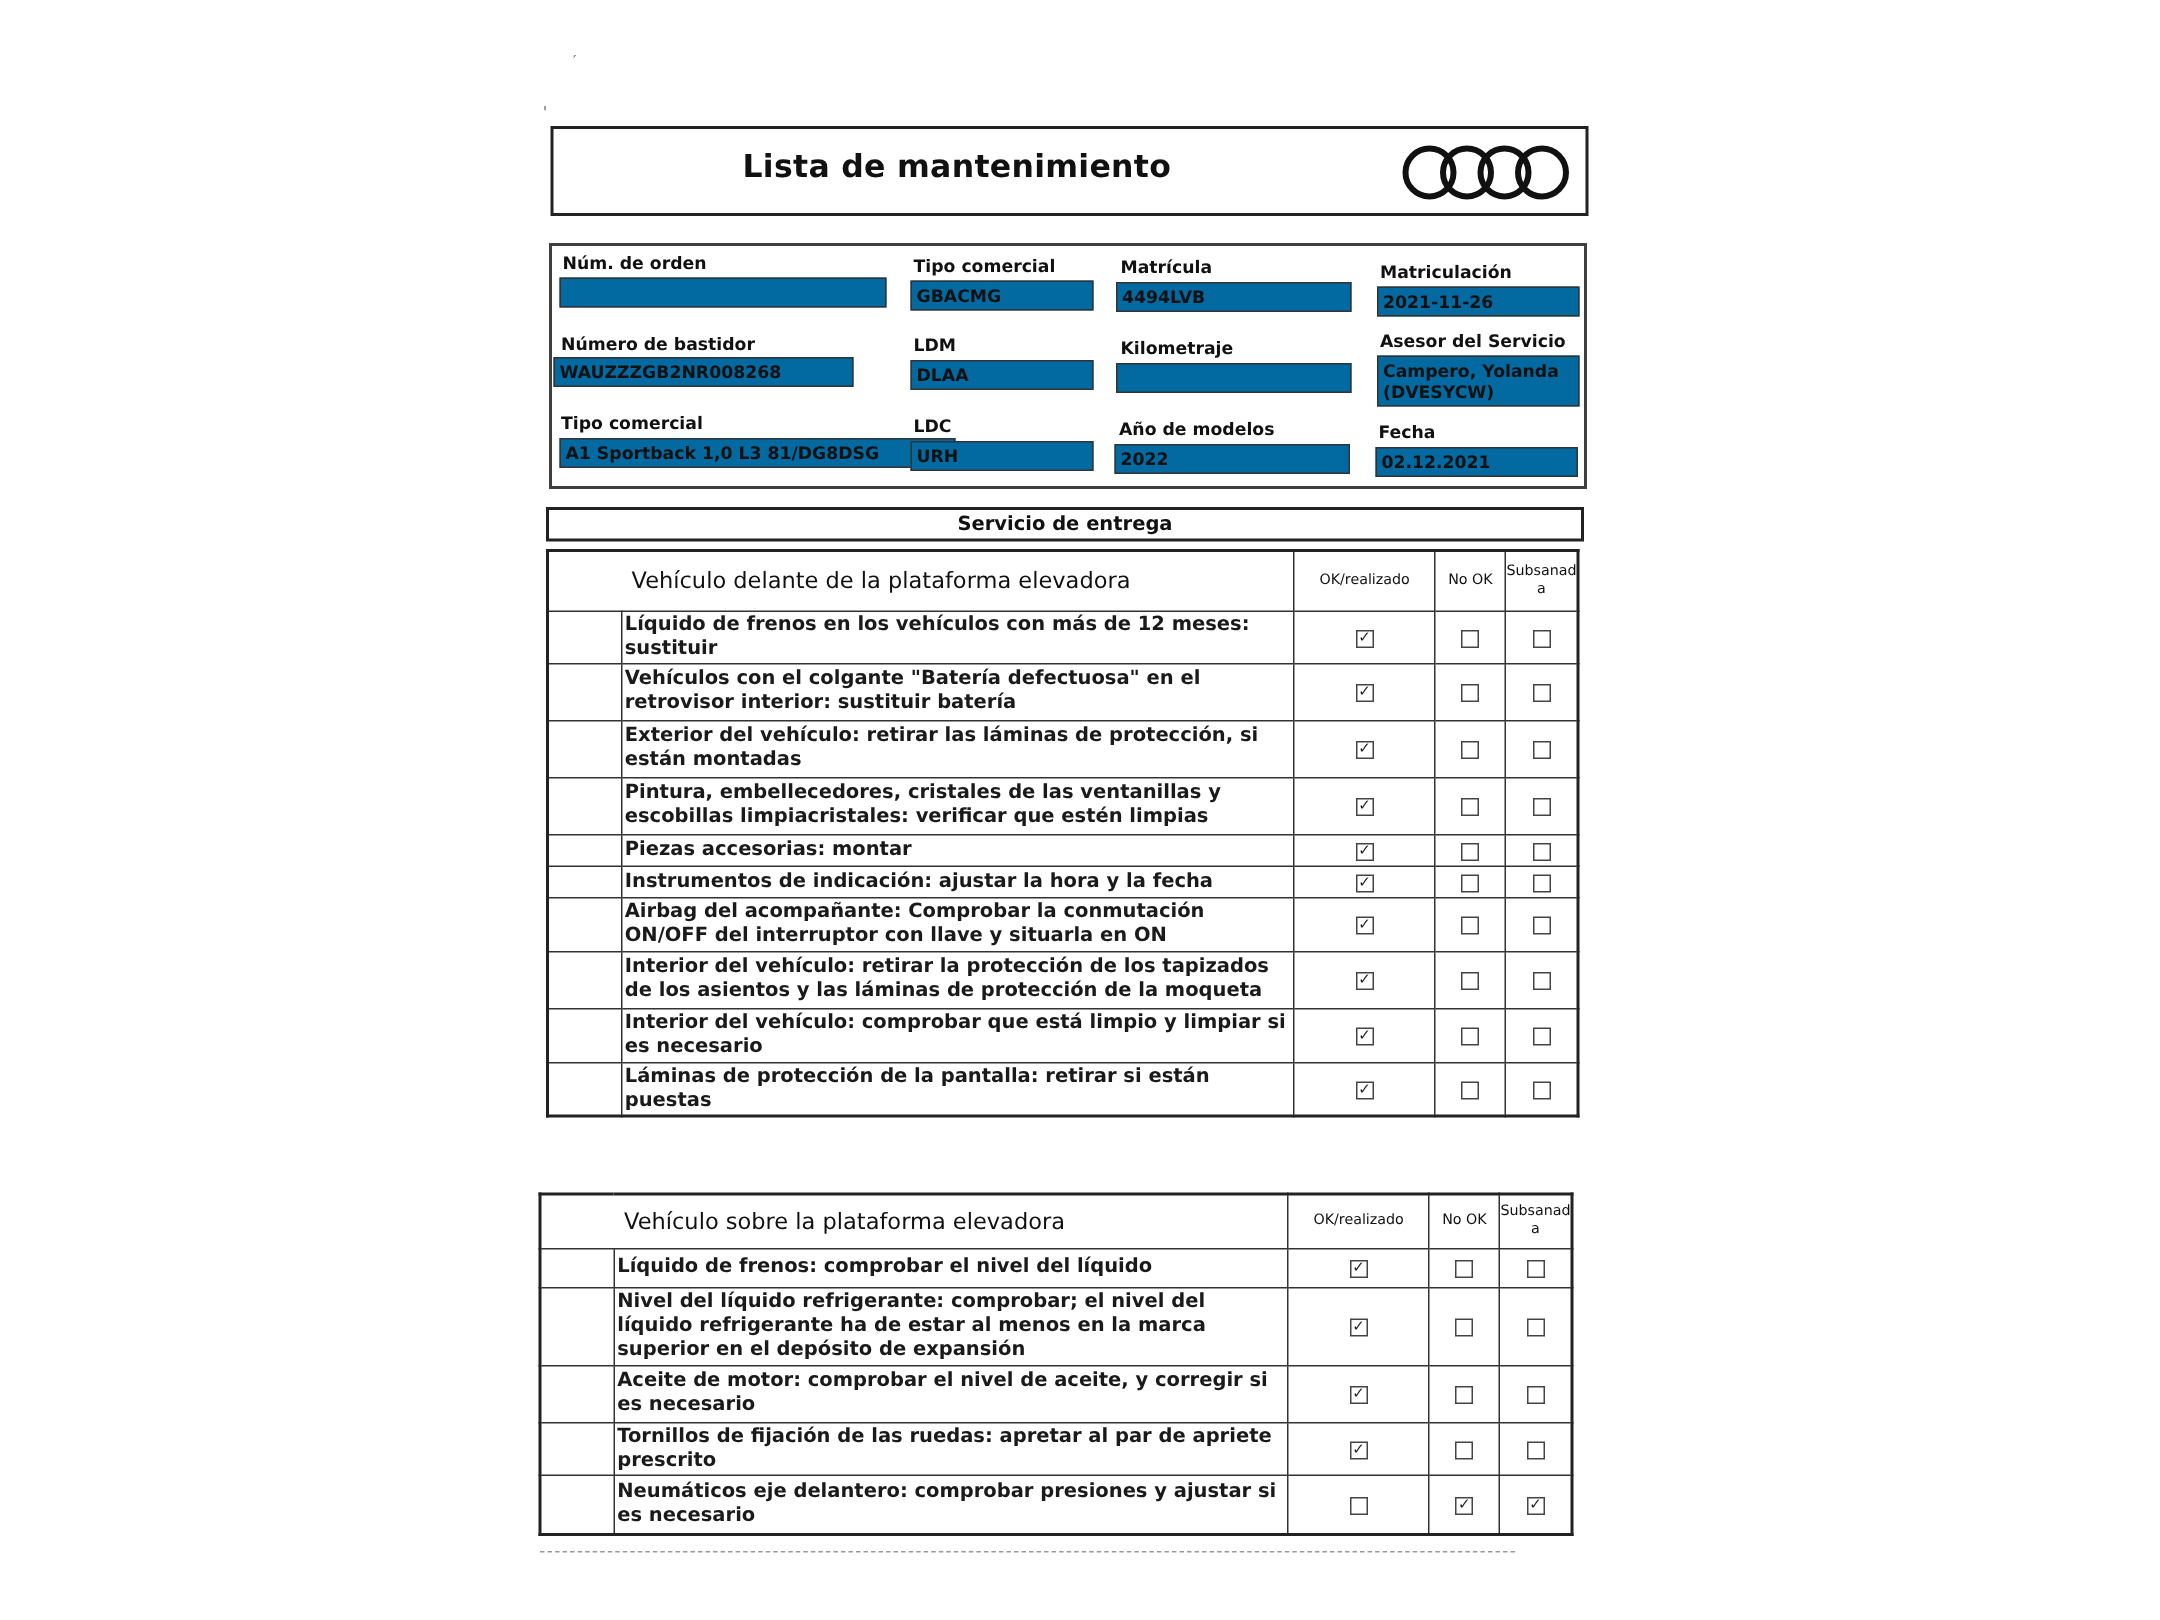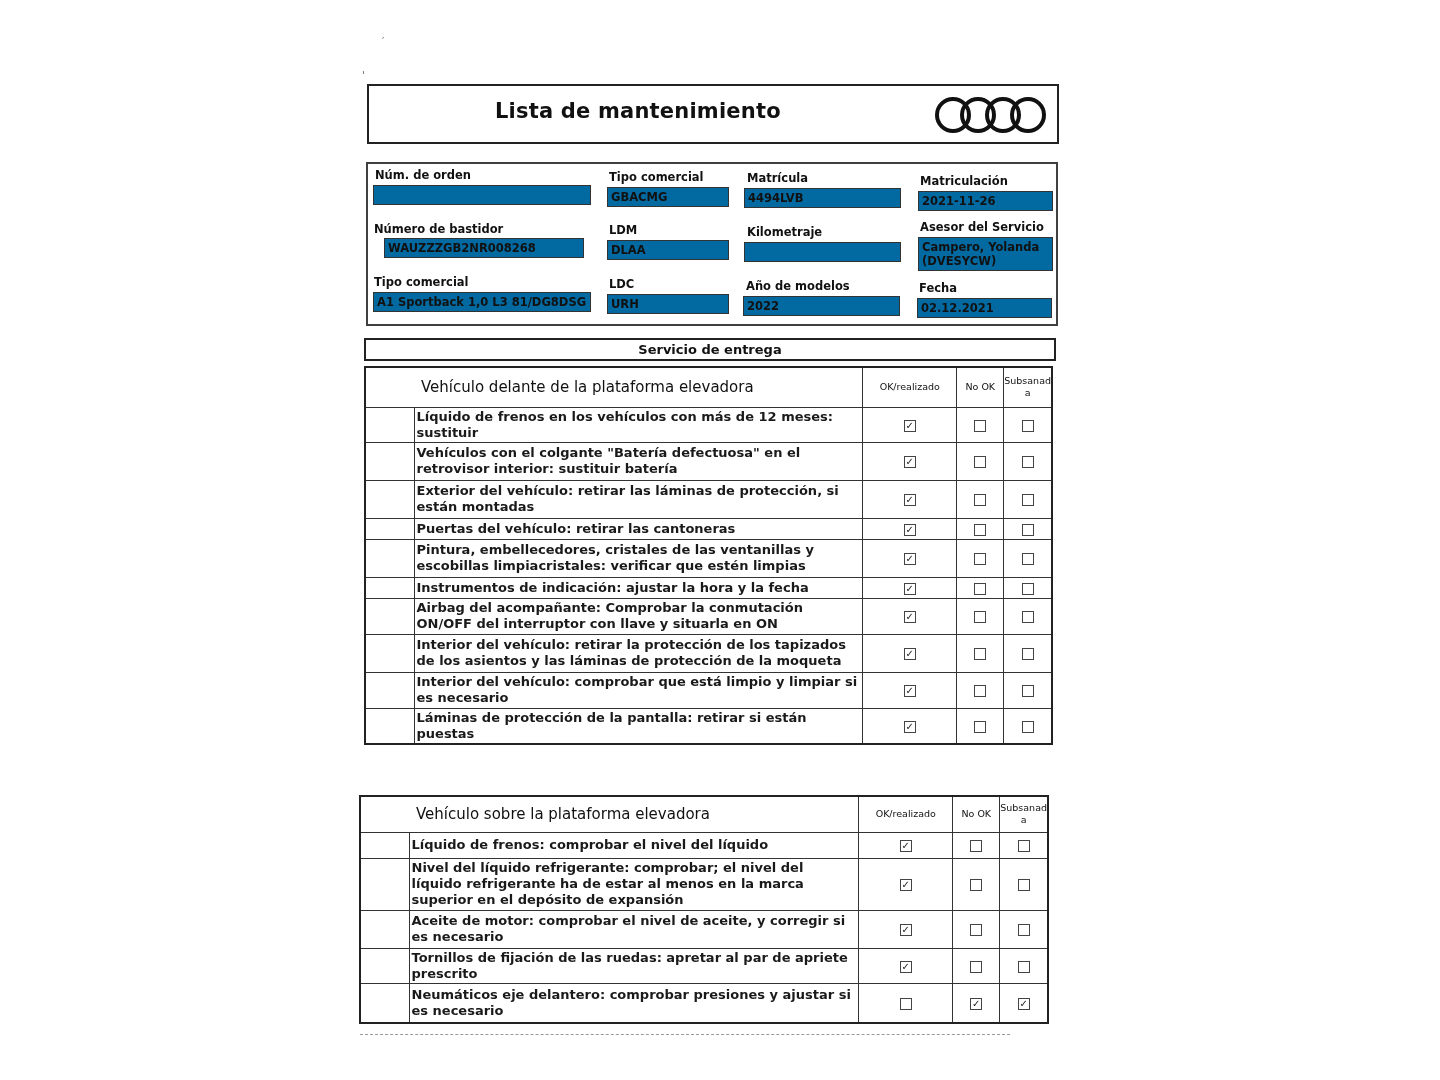--- a/index.html
+++ b/index.html
@@ -76,33 +76,33 @@
   <div class="field-label" style="left:241px;top:6px;">Tipo comercial</div>
   <div class="field-input" style="left:239px;top:23px;width:122px;">GBACMG</div>
 
   <div class="field-label" style="left:379px;top:7px;">Matrícula</div>
   <div class="field-input" style="left:376px;top:24px;width:157px;">4494LVB</div>
 
   <div class="field-label" style="left:552px;top:10px;">Matriculación</div>
   <div class="field-input" style="left:550px;top:27px;width:135px;">2021-11-26</div>
 
   <div class="field-label" style="left:6px;top:58px;">Número de bastidor</div>
-  <div class="field-input" style="left:16px;top:74px;width:200px;">WAUZZZGB2NR008268</div>
+  <div class="field-input" style="left:1px;top:74px;width:200px;">WAUZZZGB2NR008268</div>
 
   <div class="field-label" style="left:241px;top:59px;">LDM</div>
   <div class="field-input" style="left:239px;top:76px;width:122px;">DLAA</div>
 
   <div class="field-label" style="left:379px;top:61px;">Kilometraje</div>
   <div class="field-input" style="left:376px;top:78px;width:157px;"></div>
 
   <div class="field-label" style="left:552px;top:56px;">Asesor del Servicio</div>
   <div class="field-input tall" style="left:550px;top:73px;width:135px;">Campero, Yolanda (DVESYCW)</div>
 
   <div class="field-label" style="left:6px;top:111px;">Tipo comercial</div>
-  <div class="field-input" style="left:5px;top:128px;width:218px;">A1 Sportback 1,0 L3 81/DG8DSG</div>
+  <div class="field-input" style="left:5px;top:128px;width:264px;">A1 Sportback 1,0 L3 81/DG8DSG</div>
 
   <div class="field-label" style="left:241px;top:113px;">LDC</div>
   <div class="field-input" style="left:239px;top:130px;width:122px;">URH</div>
 
   <div class="field-label" style="left:378px;top:115px;">Año de modelos</div>
   <div class="field-input" style="left:375px;top:132px;width:157px;">2022</div>
 
   <div class="field-label" style="left:551px;top:117px;">Fecha</div>
   <div class="field-input" style="left:549px;top:134px;width:135px;">02.12.2021</div>
 </div>
@@ -133,30 +133,30 @@
         <td class="cb-cell"><span class="cb"></span></td>
         <td class="cb-cell"><span class="cb"></span></td>
       </tr>
       <tr style="height: 38px;">
         <td class="blank-col"></td>
         <td class="task">Exterior del vehículo: retirar las láminas de protección, si están montadas</td>
         <td class="cb-cell"><span class="cb">✓</span></td>
         <td class="cb-cell"><span class="cb"></span></td>
         <td class="cb-cell"><span class="cb"></span></td>
       </tr>
+      <tr style="height: 38px;">
+        <td class="blank-col"></td>
+        <td class="task">Pintura, embellecedores, cristales de las ventanillas y escobillas limpiacristales: verificar que estén limpias</td>
+        <td class="cb-cell"><span class="cb">✓</span></td>
+        <td class="cb-cell"><span class="cb"></span></td>
+        <td class="cb-cell"><span class="cb"></span></td>
+      </tr>
       <tr style="height: 21px;">
         <td class="blank-col"></td>
-        <td class="task">Puertas del vehículo: retirar las cantoneras</td>
-        <td class="cb-cell"><span class="cb">✓</span></td>
-        <td class="cb-cell"><span class="cb"></span></td>
-        <td class="cb-cell"><span class="cb"></span></td>
-      </tr>
-      <tr style="height: 38px;">
-        <td class="blank-col"></td>
-        <td class="task">Pintura, embellecedores, cristales de las ventanillas y escobillas limpiacristales: verificar que estén limpias</td>
+        <td class="task">Piezas accesorias: montar</td>
         <td class="cb-cell"><span class="cb">✓</span></td>
         <td class="cb-cell"><span class="cb"></span></td>
         <td class="cb-cell"><span class="cb"></span></td>
       </tr>
       <tr style="height: 21px;">
         <td class="blank-col"></td>
         <td class="task">Instrumentos de indicación: ajustar la hora y la fecha</td>
         <td class="cb-cell"><span class="cb">✓</span></td>
         <td class="cb-cell"><span class="cb"></span></td>
         <td class="cb-cell"><span class="cb"></span></td>

